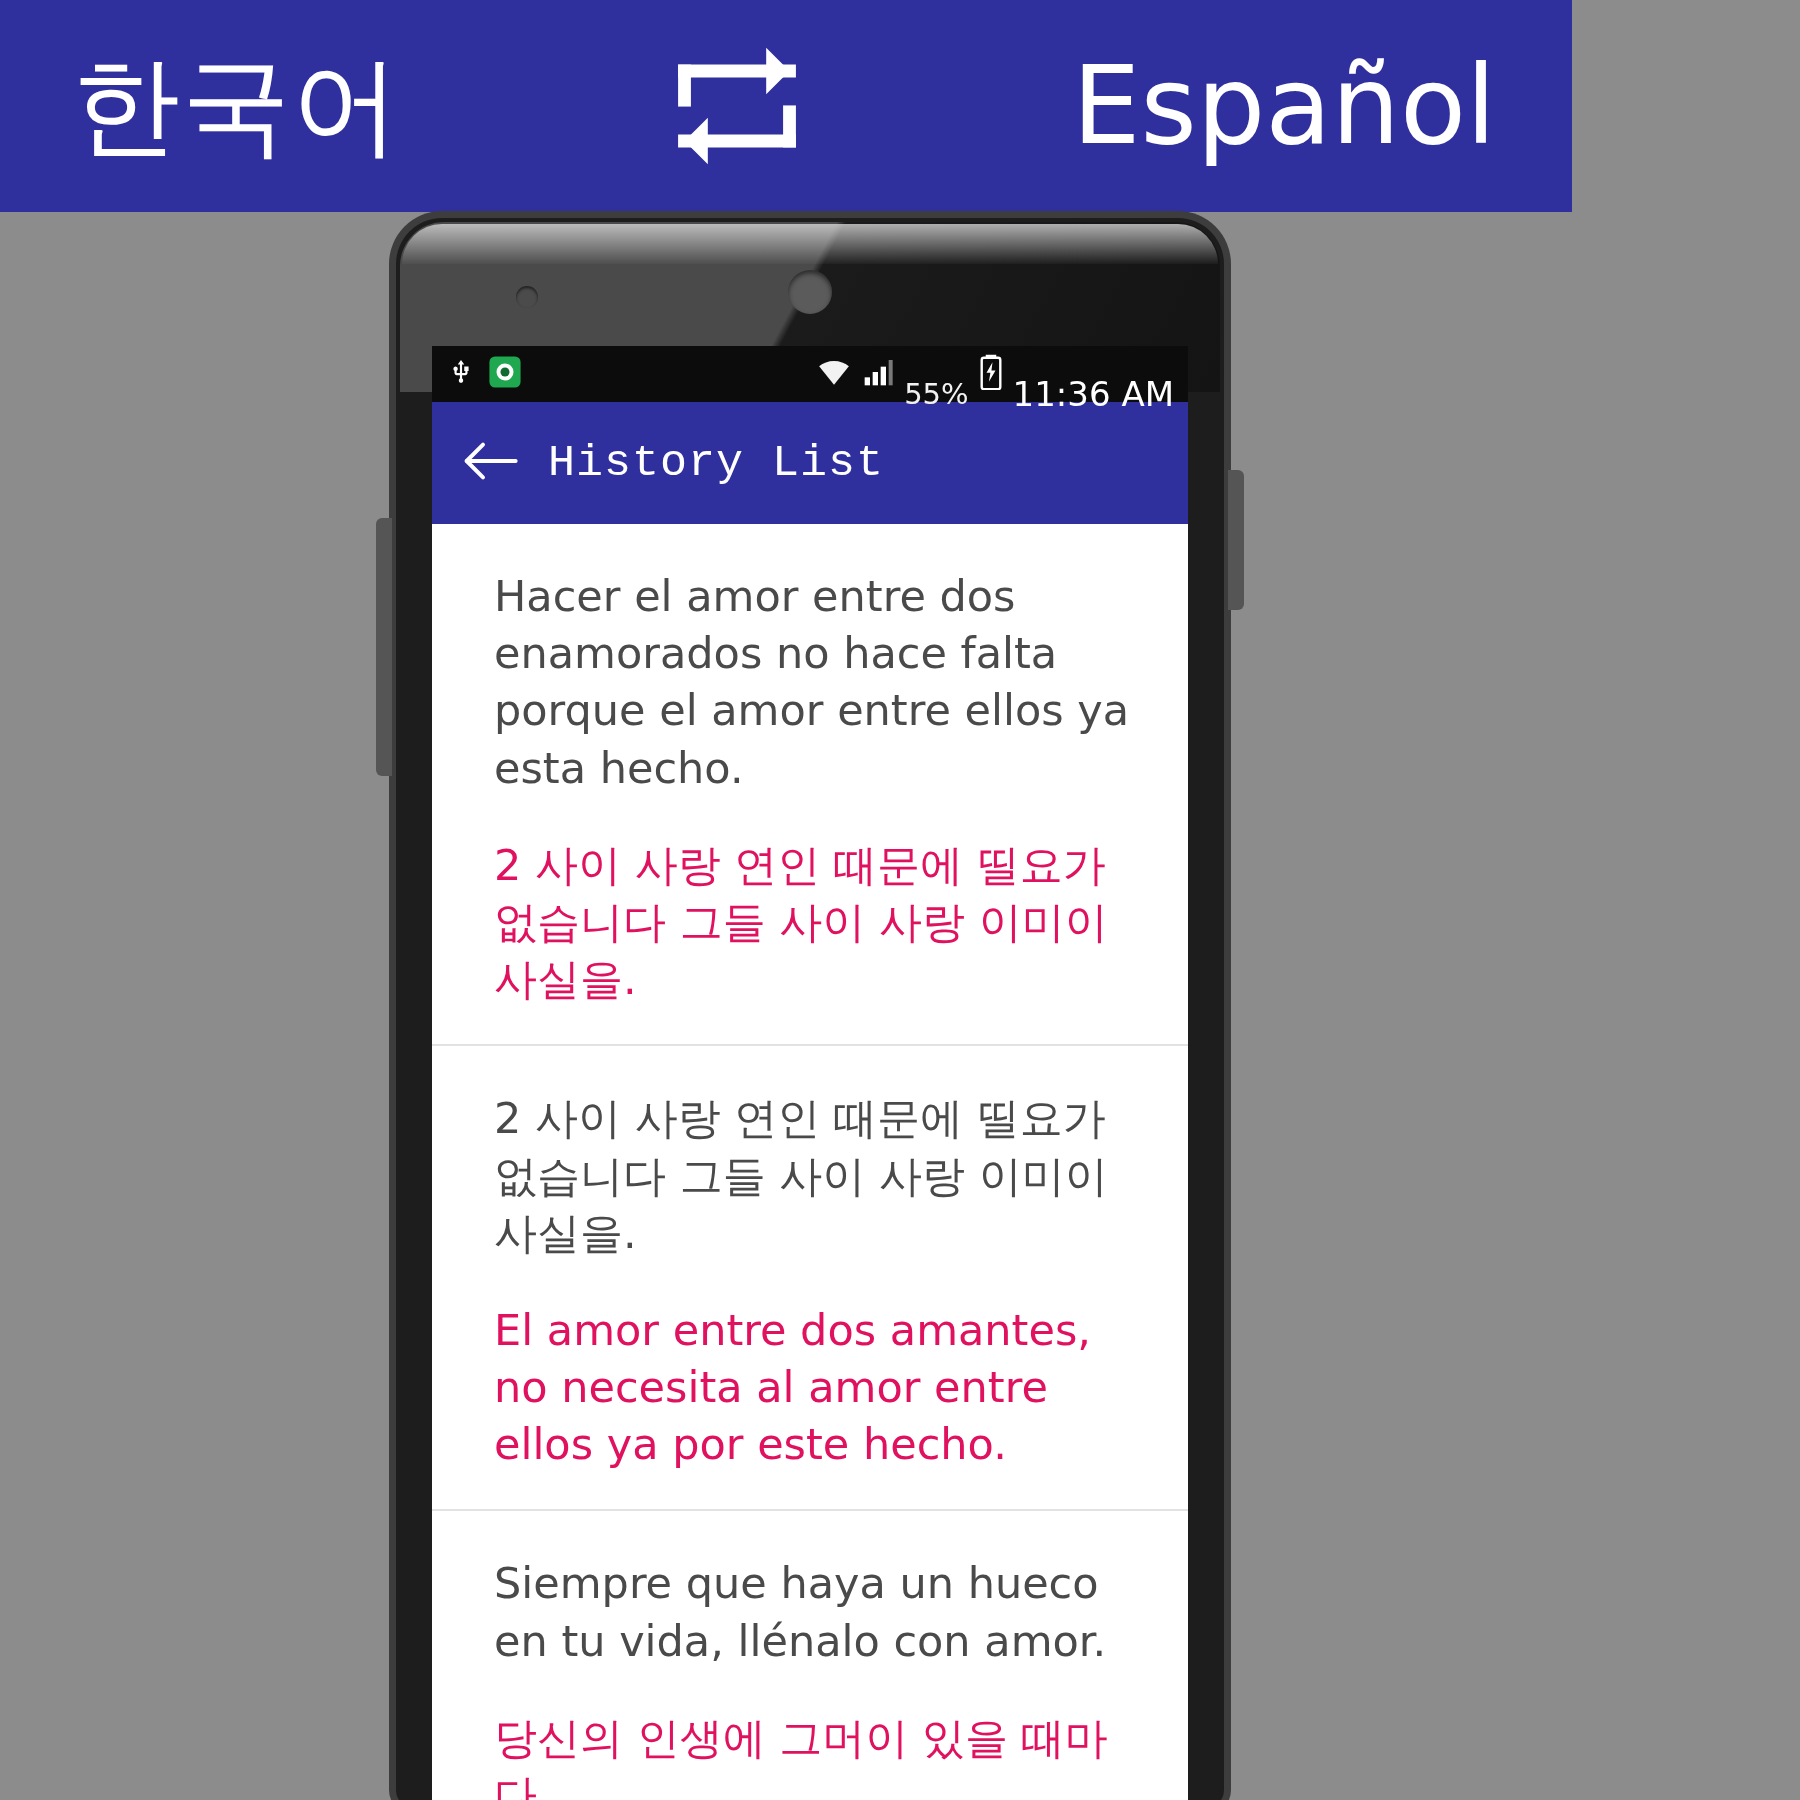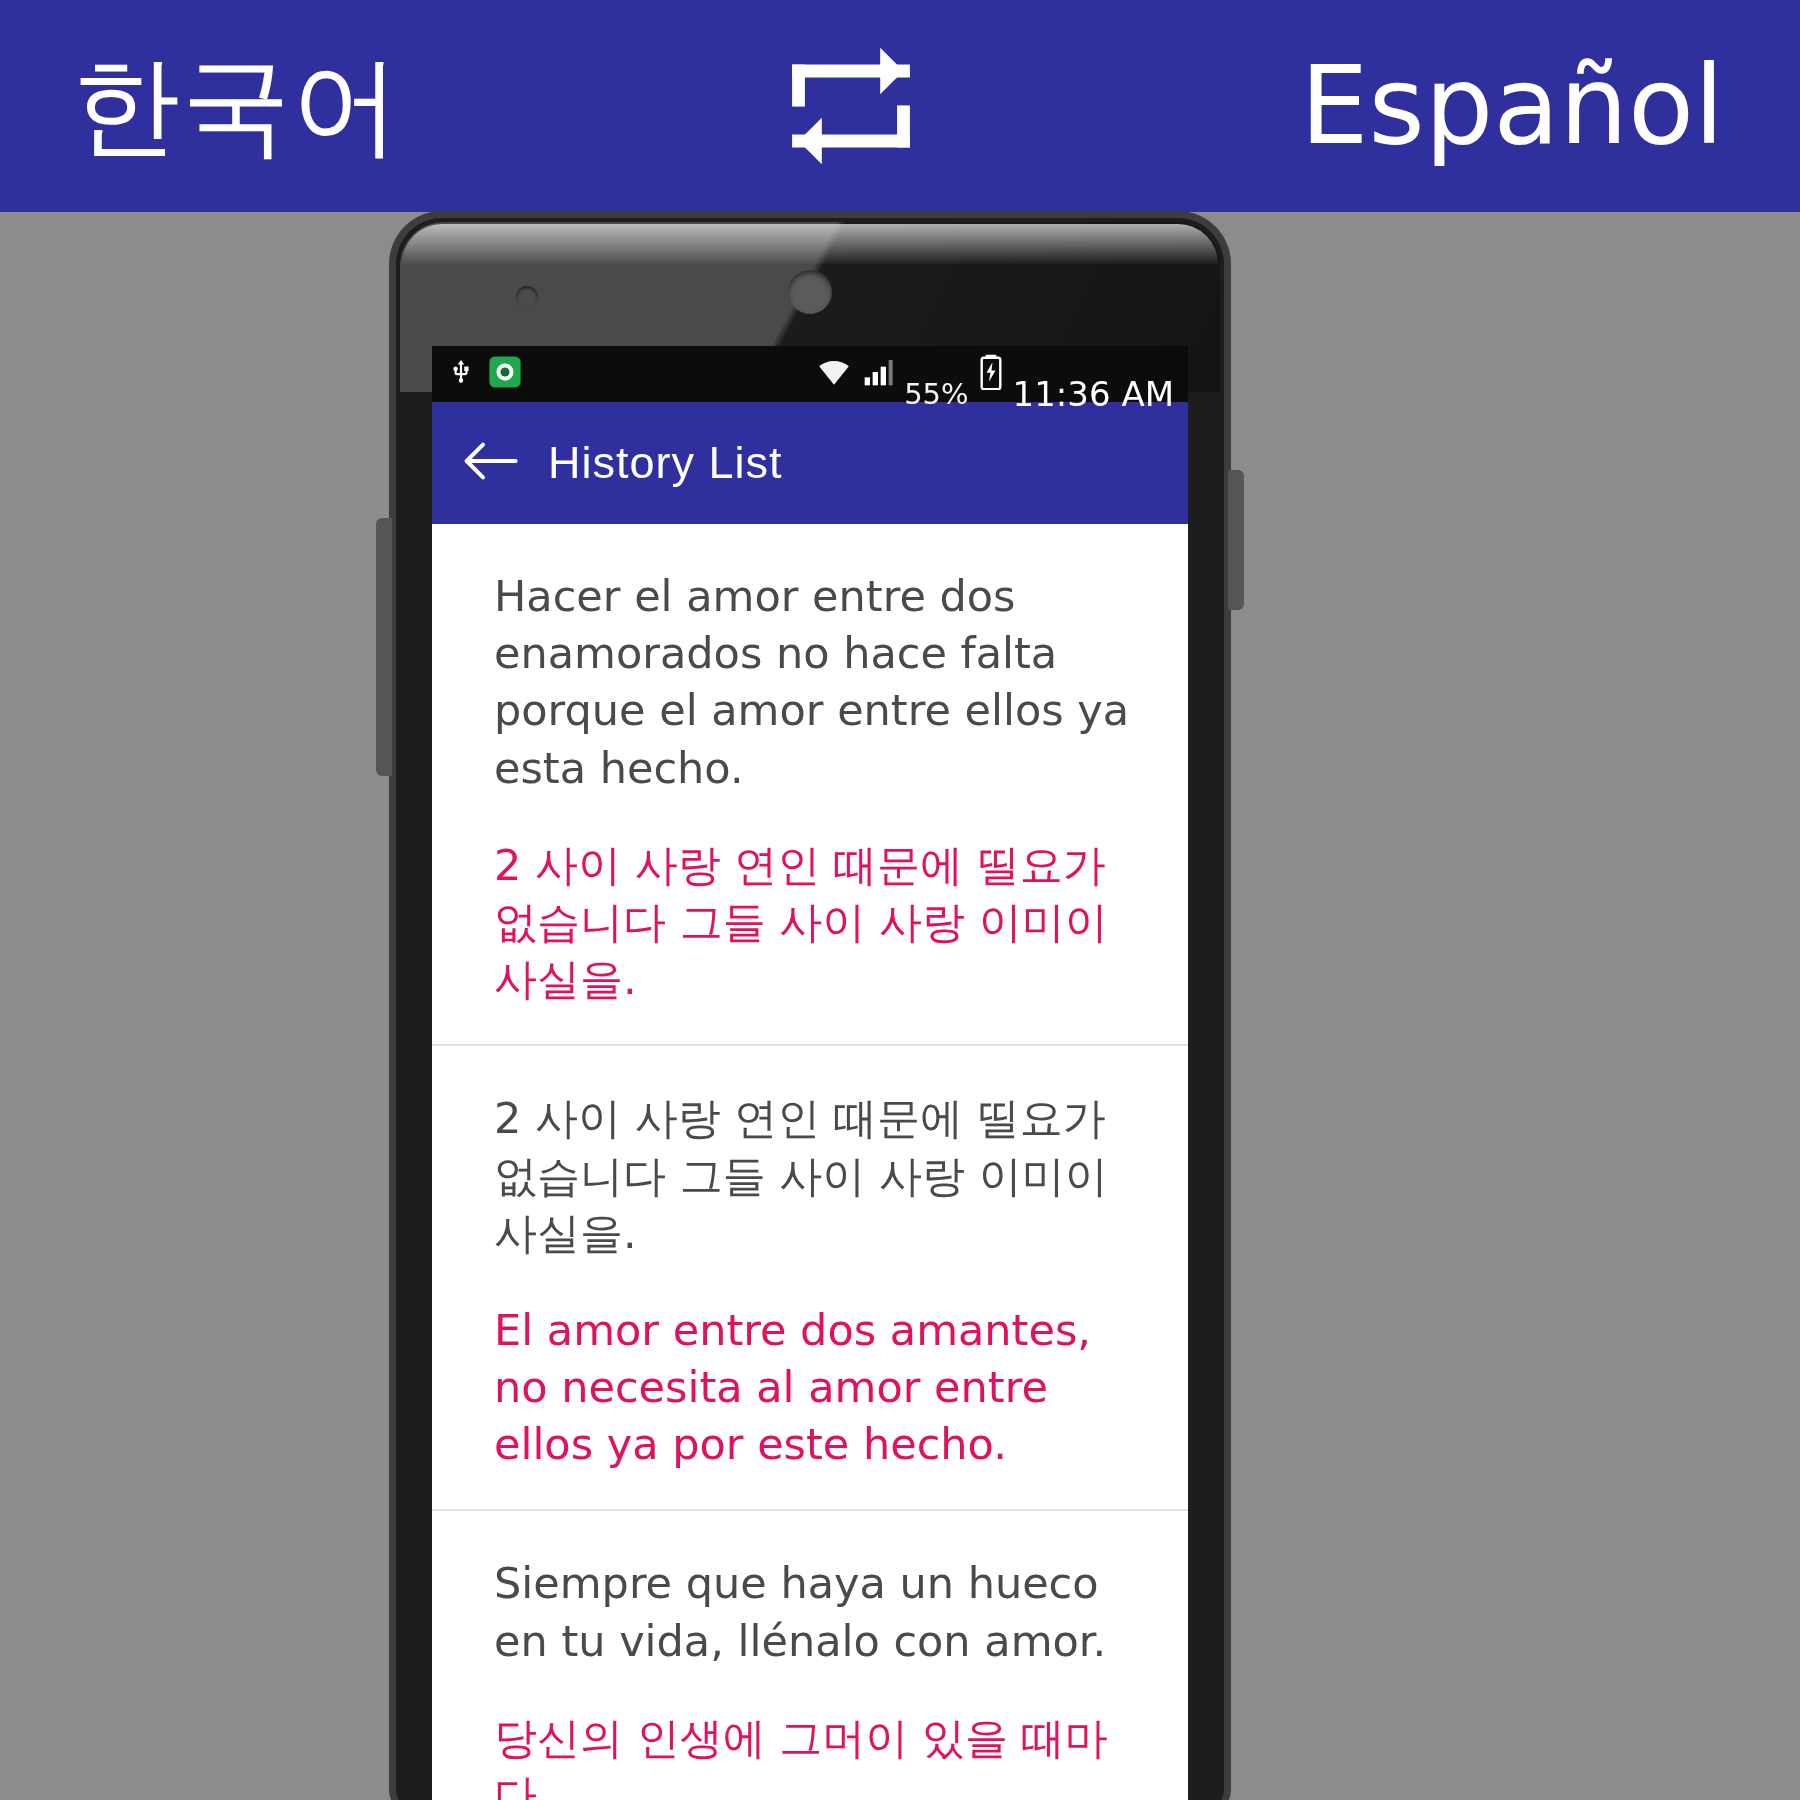--- a/index.html
+++ b/index.html
@@ -12,21 +12,21 @@
     height: 1800px;
     overflow: hidden;
     font-family: "DejaVu Sans", sans-serif;
     position: relative;
   }
 
   
   .banner {
     position: absolute;
     left: 0; top: 0;
-    width: 1800px;
+    width: 1572px;
     height: 212px;
     background: #2f2f9e;
     display: flex;
     align-items: center;
     justify-content: space-between;
     box-sizing: border-box;
     padding: 0 36px;
   }
   .banner-lang {
     color: #ffffff;
@@ -154,21 +154,21 @@
     background: #2f2f9e;
     display: flex;
     align-items: center;
     padding-left: 30px;
     box-sizing: border-box;
     gap: 30px;
   }
   .app-bar-title {
     color: #ffffff;
     font-size: 45px;
-    font-family: Liberation Sans, sans-serif;
+    font-family: Liberation Mono, monospace;
     letter-spacing: 1px;
     white-space: nowrap;
   }
 
   
   .history-list {
     background: #ffffff;
     padding: 0 0 0 0;
     height: calc(100% - 56px - 122px);
     overflow: hidden;

